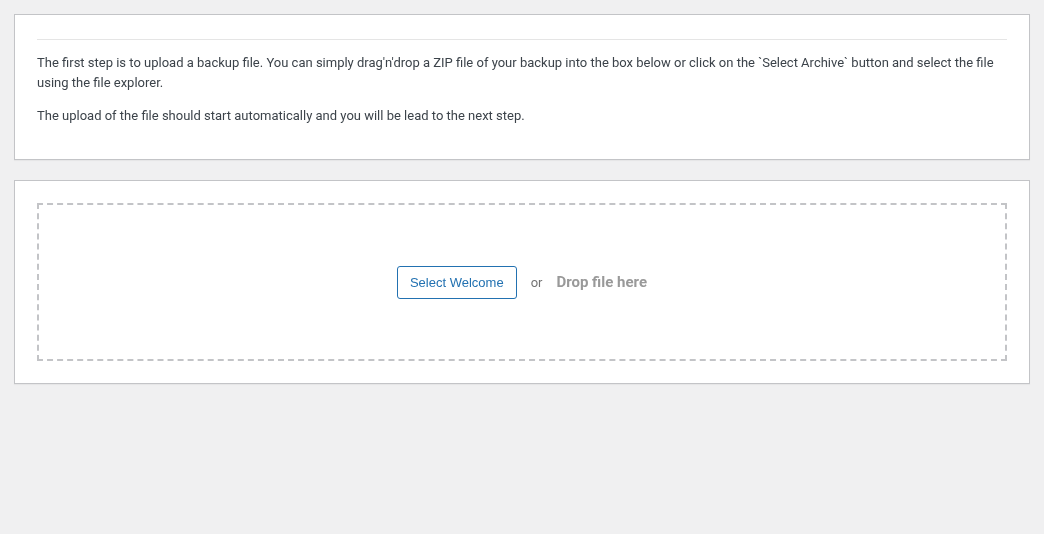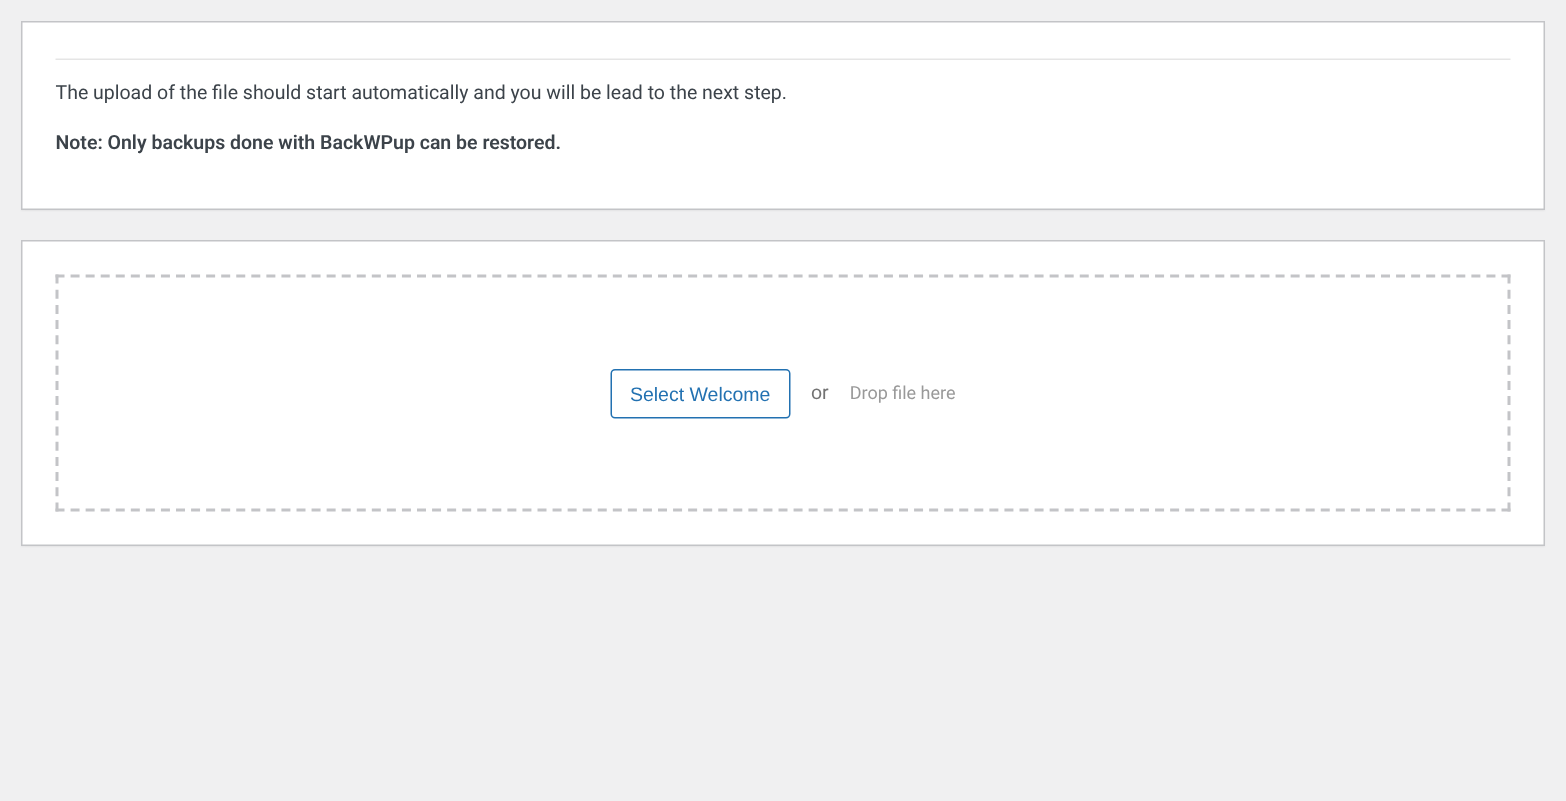--- a/index.html
+++ b/index.html
@@ -66,31 +66,32 @@
       font-size: 13px;
       cursor: pointer;
       line-height: 1.5;
     }
     .or-text {
       color: #737373;
       font-size: 13px;
     }
     .drop-text {
       color: #999;
-      font-size: 12px;
+      font-size: 15px;
+      font-weight: bold;
     }
   </style>
 </head>
 <body>
 
 <div class="postbox">
   <div class="postbox-inner">
     <hr>
+    <p>The first step is to upload a backup file. You can simply drag'n'drop a ZIP file of your backup into the box below or click on the `Select Archive` button and select the file using the file explorer.</p>
     <p>The upload of the file should start automatically and you will be lead to the next step.</p>
-    <p><strong>Note: Only backups done with BackWPup can be restored.</strong></p>
   </div>
 </div>
 
 <div class="upload-box">
   <div class="dropzone">
     <button class="button">Select Welcome</button>
     <span class="or-text">or</span>
     <span class="drop-text">Drop file here</span>
   </div>
 </div>

